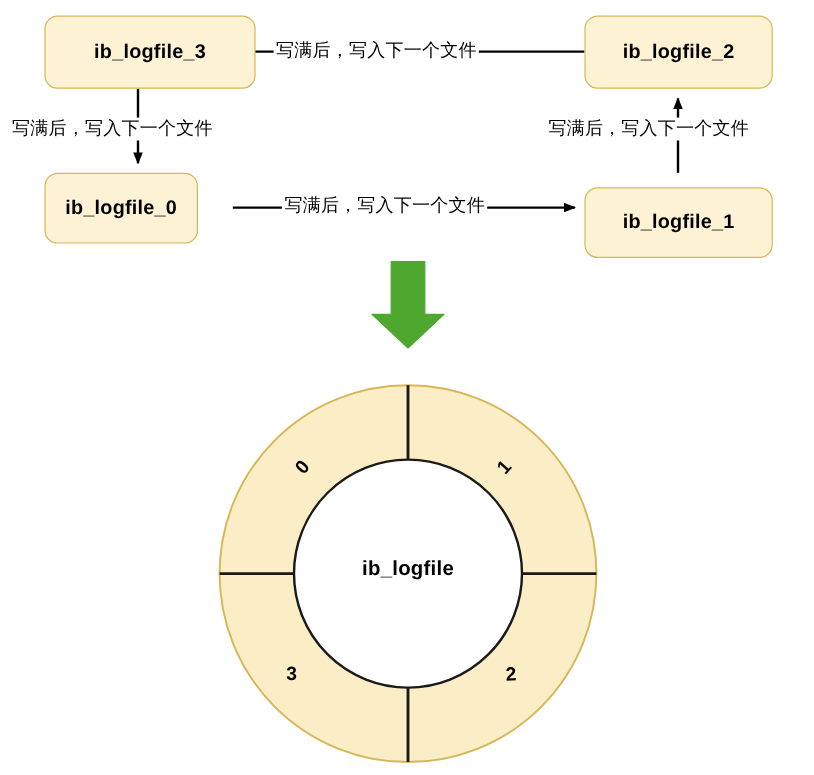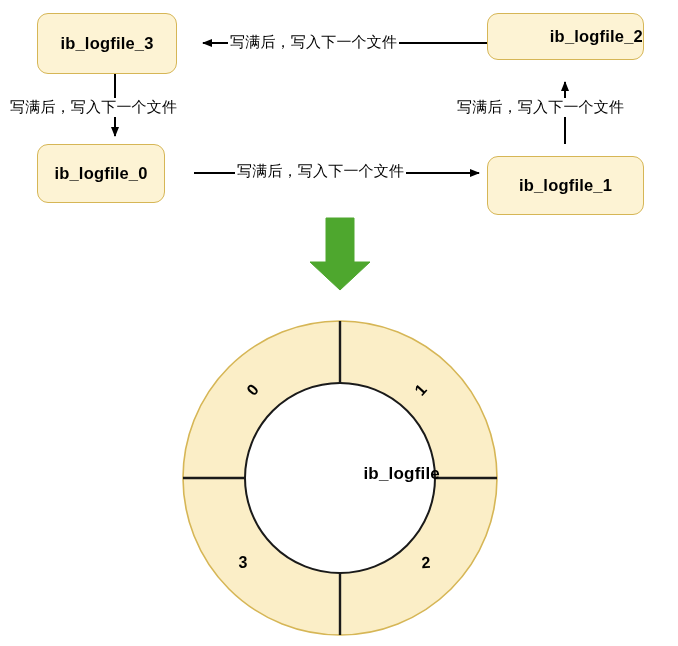--- a/index.html
+++ b/index.html
@@ -32,22 +32,22 @@
     border-radius: 11px;
     display: flex;
     align-items: center;
     justify-content: center;
     color: #000000;
     font-size: 16.5px;
     font-weight: bold;
     letter-spacing: 0.2px;
     white-space: nowrap;
   }
-  #node-logfile3 { left: 37px;  top: 13px;  width: 140px; height: 61px; }
-  #node-logfile2 { left: 487px; top: 13px;  width: 157px; height: 47px; justify-content: flex-end; }
+  #node-logfile3 { left: 37px;  top: 13px;  width: 176px; height: 61px; }
+  #node-logfile2 { left: 487px; top: 13px;  width: 157px; height: 61px; }
   #node-logfile0 { left: 37px;  top: 144px; width: 128px; height: 59px; }
   #node-logfile1 { left: 487px; top: 156px; width: 157px; height: 59px; }
 
   
   .edge-label {
     position: absolute;
     color: #000000;
     font-size: 15px;
     font-weight: normal;
     white-space: nowrap;
@@ -72,21 +72,21 @@
   #ring-num-0 { left: 243px; top: 381px; transform: rotate(-48deg); }
   #ring-num-1 { left: 411px; top: 381px; transform: rotate(-48deg); }
   #ring-num-2 { left: 416px; top: 554px; transform: rotate(-3deg); }
   #ring-num-3 { left: 233px; top: 554px; transform: rotate(0deg); }
 
   #ring-center-label {
     position: absolute;
     left: 240px;
     top: 464px;
     width: 200px;
-    text-align: right;
+    text-align: center;
     font-size: 17px;
     font-weight: bold;
     color: #000000;
     letter-spacing: 0.2px;
   }
 </style>
 </head>
 <body>
 
 <svg id="canvas" viewBox="0 0 678 646">

